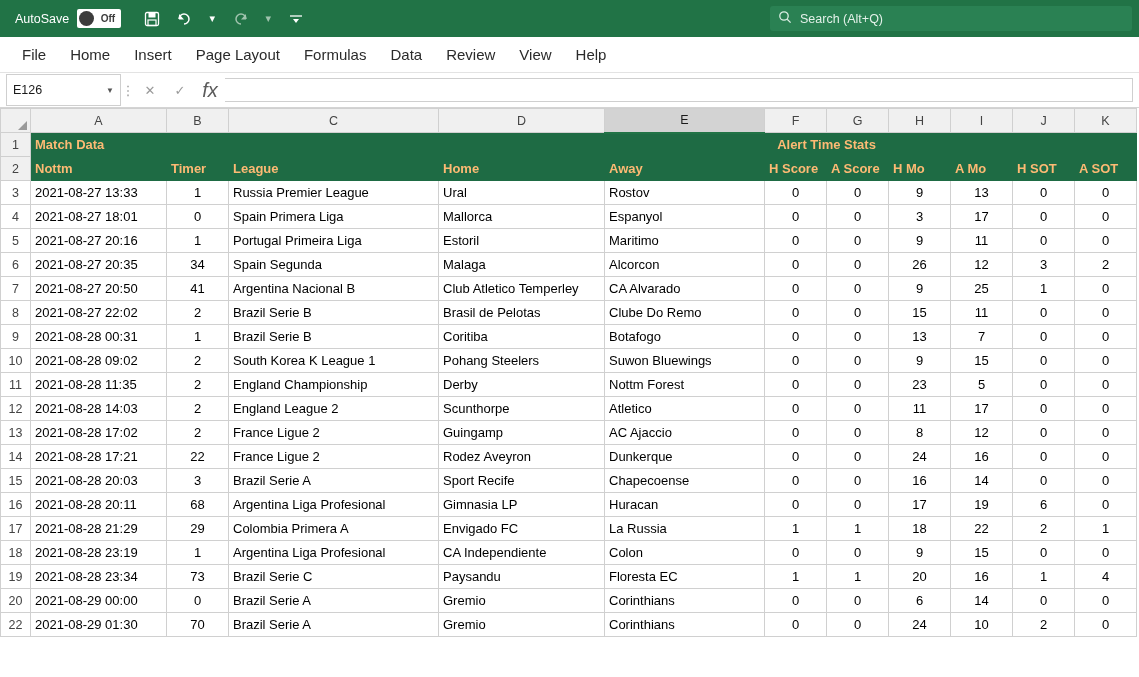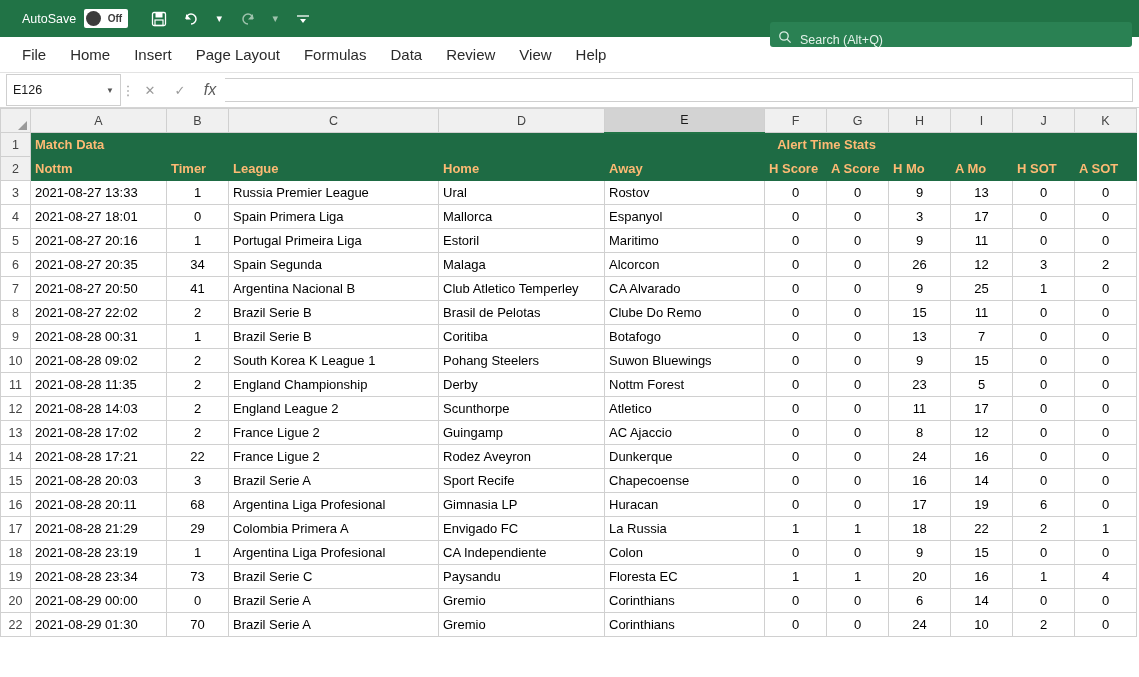--- a/index.html
+++ b/index.html
@@ -12,21 +12,21 @@
     font-family: "Liberation Sans", sans-serif;
   }
   * { box-sizing: border-box; }
 
   
   .titlebar {
     height: 37px;
     background: #217346;
     display: flex;
     align-items: center;
-    padding: 0 12px;
+    padding: 0 5px;
     position: relative;
   }
   .autosave {
     display: flex;
     align-items: center;
     gap: 8px;
     color: #ffffff;
     font-size: 12.5px;
     margin-left: 10px;
   }
@@ -70,27 +70,27 @@
     justify-content: center;
     color: #ffffff;
     font-size: 15px;
     border-radius: 3px;
   }
   .tb-btn.dim { color: #9fc3ad; }
   .tb-btn.small { width: 22px; font-size: 11px; }
   .searchbox {
     position: absolute;
     left: 770px;
-    top: 22px;
+    top: 6px;
     width: 362px;
     height: 25px;
     background: #2a8153;
     border-radius: 3px;
     display: flex;
-    align-items: flex-end;
+    align-items: center;
     padding: 0 8px;
     gap: 8px;
   }
   .searchbox .mag { color: #dbeee4; font-size: 13px; }
   .searchbox .ph { color: #e3f1e9; font-size: 12.5px; }
 
   
   .ribbon {
     height: 36px;
     background: #ffffff;
@@ -141,21 +141,21 @@
   }
   .fb-icon {
     width: 30px;
     height: 24px;
     display: flex;
     align-items: center;
     justify-content: center;
     font-size: 13px;
     color: #9a9a9a;
   }
-  .fb-icon.italic { font-style: italic; color: #5c5c5c; font-size: 16px; }
+  .fb-icon.italic { font-style: italic; color: #5c5c5c; font-size: 20px; }
   .formula-input {
     flex: 1;
     height: 24px;
     border: 1px solid #cfcfcf;
     border-left: none;
     background: #ffffff;
     margin-left: 0;
   }
 
   

